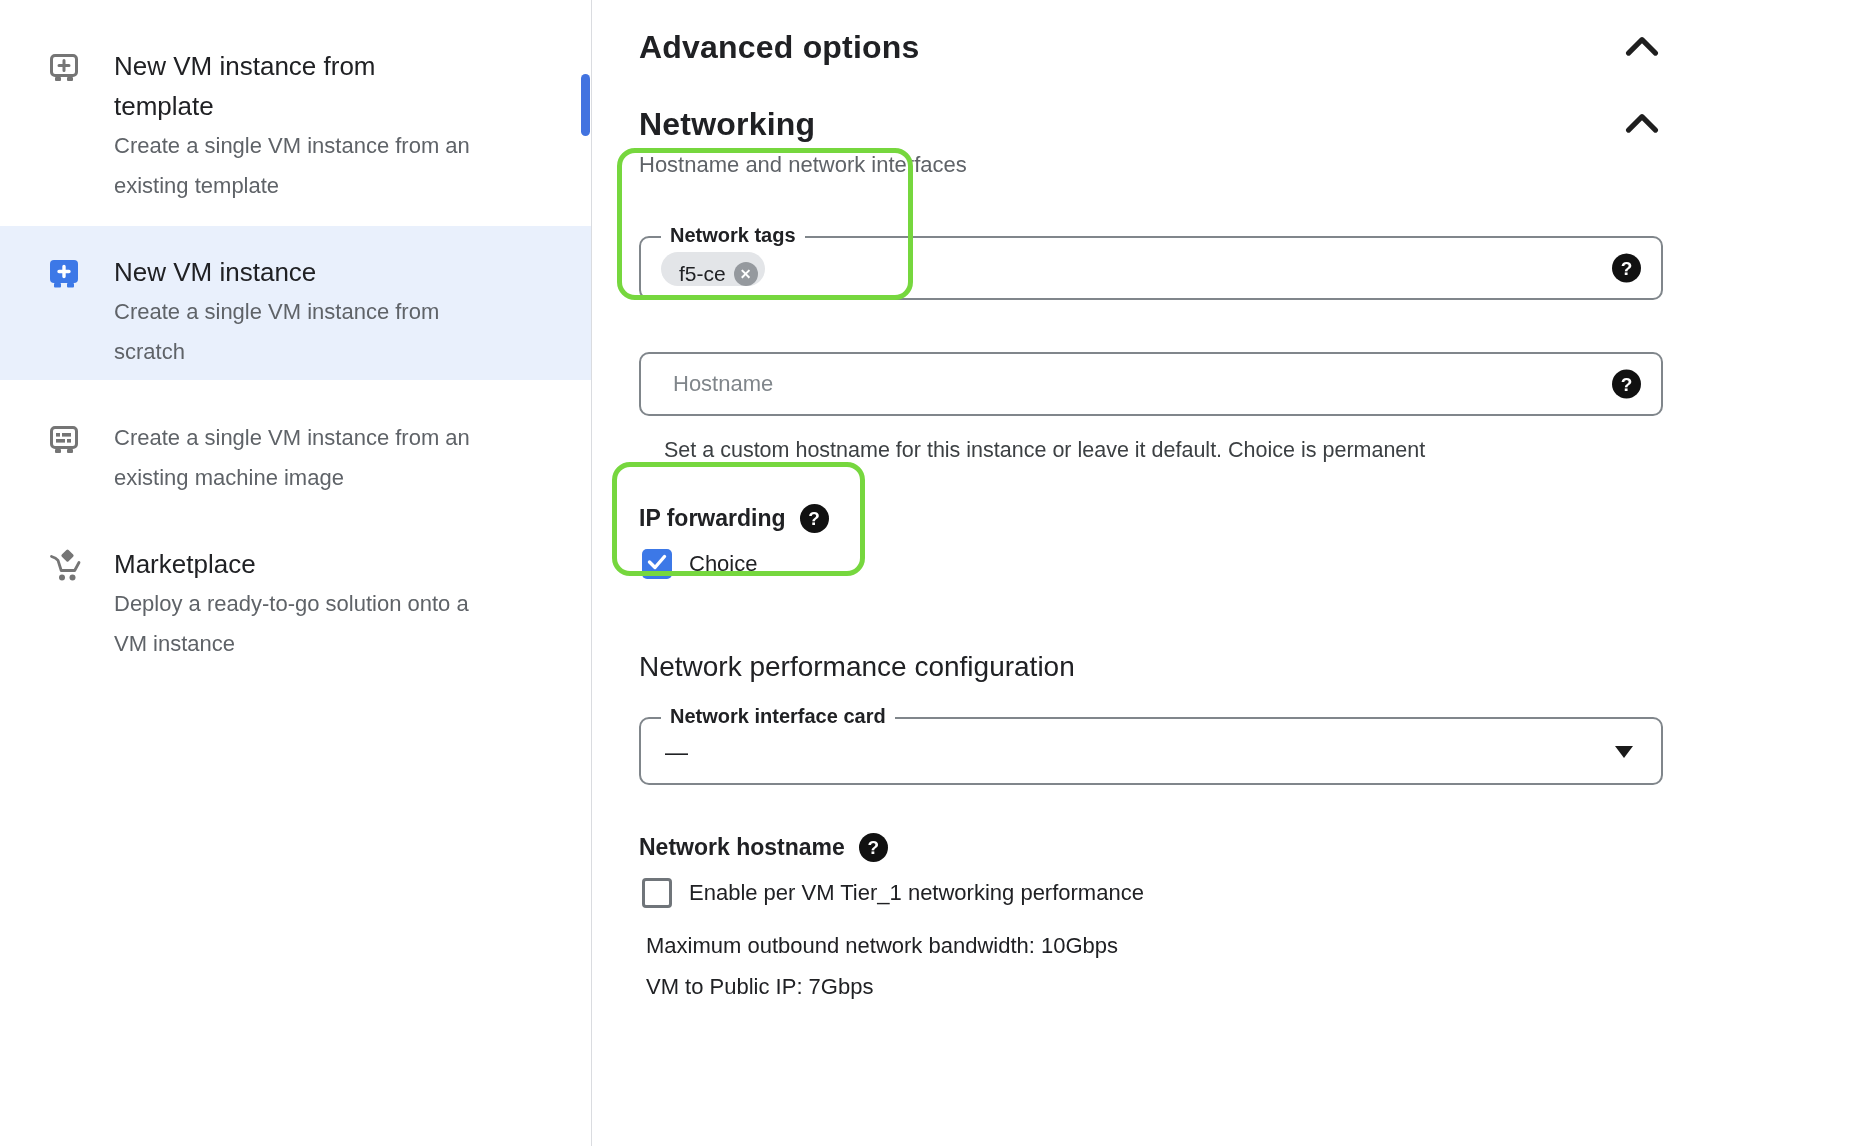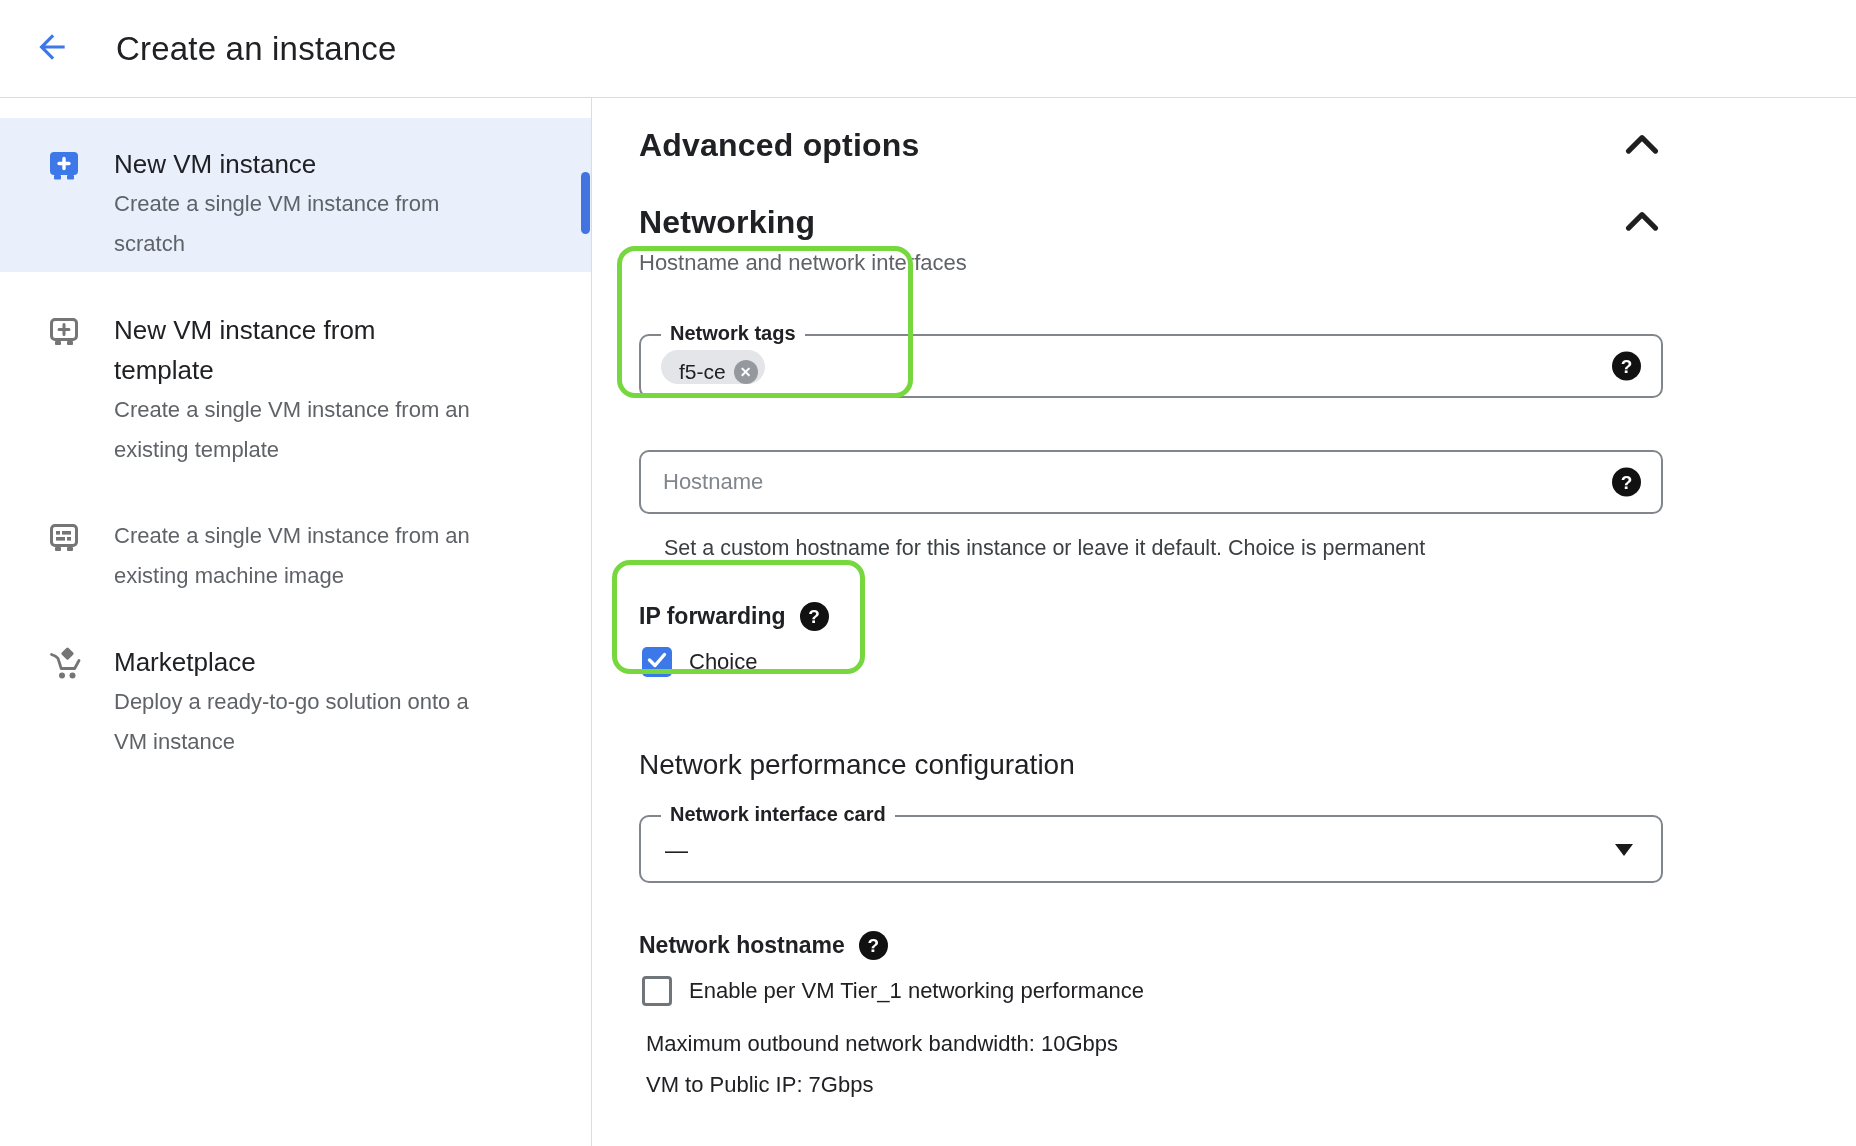--- a/index.html
+++ b/index.html
@@ -41,21 +41,21 @@
   .outlined { position: relative; width: 1024px; border: 2px solid #80868b; border-radius: 10px; background: #fff; }
   .fld-label { position: absolute; top: -14px; left: 20px; background: #fff; padding: 0 9px; font-size: 20px; font-weight: 700; color: #202124; white-space: nowrap; }
   .tags-field { margin-top: 56px; height: 64px; }
   .chip { position: absolute; left: 20px; top: 14px; height: 34px; display: inline-flex; align-items: flex-end; background: #e3e5e8; border-radius: 17px; padding: 0 7px 0 18px; }
   .chip-text { font-size: 21px; color: #202124; }
   .chip-x { width: 24px; height: 24px; margin-left: 8px; border-radius: 50%; background: #95999e; color: #fff; font-size: 14px; font-weight: 700; display: flex; align-items: center; justify-content: center; cursor: pointer; }
   .help-circ { position: absolute; right: 20px; top: 50%; transform: translateY(-50%); width: 29px; height: 29px; border-radius: 50%; background: #111; color: #fff; font-size: 19px; font-weight: 700; display: flex; align-items: center; justify-content: center; cursor: pointer; }
   .help-inline { position: static; transform: none; display: inline-flex; margin-left: 14px; vertical-align: middle; }
 
   .hostname-field { margin-top: 52px; height: 64px; }
-  .hostname-input { position: absolute; left: 22px; top: 0; width: 900px; height: 60px; border: none; outline: none; font-size: 22px; color: #202124; font-family: "Liberation Sans", sans-serif; background: transparent; }
+  .hostname-input { position: absolute; left: 32px; top: 0; width: 900px; height: 60px; border: none; outline: none; font-size: 22px; color: #202124; font-family: "Liberation Sans", sans-serif; background: transparent; }
   .hostname-input::placeholder { color: #80868b; opacity: 1; }
   .help-text { margin-top: 20px; margin-left: 25px; font-size: 21.5px; line-height: 28px; color: #3c4043; }
 
   .bold-label-row { display: flex; align-items: center; }
   .bold-label { font-size: 23px; font-weight: 700; color: #202124; }
   .ipfwd-row { margin-top: 40px; }
   .check-row { display: flex; align-items: center; margin-top: 16px; margin-left: 3px; }
   .checkbox { width: 30px; height: 30px; border-radius: 5px; flex: 0 0 30px; cursor: pointer; display: flex; align-items: center; justify-content: center; }
   .checkbox.checked { background: #3c78e7; }
   .checkbox.unchecked { background: #fff; border: 3px solid #70757a; border-radius: 4px; }
@@ -73,66 +73,56 @@
   
   .annot { position: absolute; border: 5px solid #76d73e; border-radius: 18px; pointer-events: none; z-index: 6; }
   .annot-tags { left: 25px; top: 148px; width: 296px; height: 152px; }
   .annot-ipfwd { left: 20px; top: 462px; width: 253px; height: 114px; }
 </style>
 </head>
 <body>
 
 <div class="screen">
 
-  <div class="header">
-    <button class="back-btn">
-      <span>
-        <svg width="38" height="38" viewBox="0 0 24 24">
-            <path d="M20 11H7.8l5.6-5.6L12 4l-8 8 8 8 1.4-1.4L7.8 13H20v-2z" fill="#3c78e7"></path>
-          </svg>
-      </span>
-    </button>
-    <div class="page-title">Create an instance</div>
-  </div>
 
   <div class="body">
 
     <div class="sidebar">
+
+      <div class="side-item">
+        <div class="icon-col">
+          <span>
+            <svg width="36" height="36" viewBox="0 0 36 36">
+              <rect x="5.5" y="6.5" width="25" height="20" rx="3.5" fill="none" stroke="#757575" stroke-width="3"></rect>
+              <rect x="9" y="28" width="6" height="4" rx="1" fill="#757575"></rect>
+              <rect x="21" y="28" width="6" height="4" rx="1" fill="#757575"></rect>
+              <path d="M18 11.5 v10 M13 16.5 h10" stroke="#757575" stroke-width="3" stroke-linecap="round"></path>
+            </svg>
+          </span>
+        </div>
+        <div class="text-col">
+          <div class="side-title w300">New VM instance from template</div>
+          <div class="side-desc w420">Create a single VM instance from an existing template</div>
+        </div>
+      </div>
 
       <div class="side-item selected">
         <div class="icon-col">
           <span>
             <svg width="36" height="36" viewBox="0 0 36 36">
               <rect x="4" y="5" width="28" height="23" rx="4" fill="#3c78e7"></rect>
               <rect x="8" y="28" width="7" height="4.5" rx="1" fill="#3c78e7"></rect>
               <rect x="21" y="28" width="7" height="4.5" rx="1" fill="#3c78e7"></rect>
               <path d="M18 11.5 v10 M13 16.5 h10" stroke="#fff" stroke-width="3.4" stroke-linecap="round"></path>
             </svg>
           </span>
         </div>
         <div class="text-col">
           <div class="side-title">New VM instance</div>
           <div class="side-desc w390">Create a single VM instance from scratch</div>
-        </div>
-      </div>
-
-      <div class="side-item">
-        <div class="icon-col">
-          <span>
-            <svg width="36" height="36" viewBox="0 0 36 36">
-              <rect x="5.5" y="6.5" width="25" height="20" rx="3.5" fill="none" stroke="#757575" stroke-width="3"></rect>
-              <rect x="9" y="28" width="6" height="4" rx="1" fill="#757575"></rect>
-              <rect x="21" y="28" width="6" height="4" rx="1" fill="#757575"></rect>
-              <path d="M18 11.5 v10 M13 16.5 h10" stroke="#757575" stroke-width="3" stroke-linecap="round"></path>
-            </svg>
-          </span>
-        </div>
-        <div class="text-col">
-          <div class="side-title w300">New VM instance from template</div>
-          <div class="side-desc w420">Create a single VM instance from an existing template</div>
         </div>
       </div>
 
       <div class="side-item">
         <div class="icon-col">
           <span>
             <svg width="36" height="36" viewBox="0 0 36 36">
               <rect x="5.5" y="6.5" width="25" height="20" rx="3.5" fill="none" stroke="#757575" stroke-width="3"></rect>
               <rect x="10" y="12" width="4" height="3.6" fill="#757575"></rect>
               <rect x="16" y="12" width="9" height="3.6" fill="#757575"></rect>

